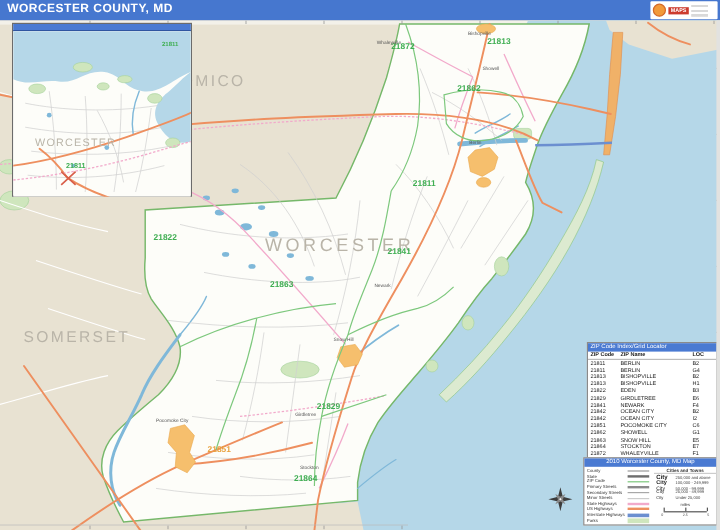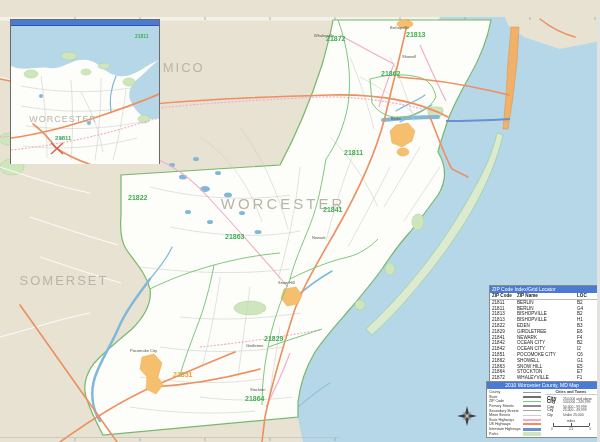--- a/index.html
+++ b/index.html
@@ -61,20 +61,28 @@
   #scale .unit{font-size:3.4px;color:#333;}
   #scale .bar2{position:relative;height:3px;margin:0 8px;border-bottom:1px solid #555;}
   #scale .bar2 i{position:absolute;top:0;width:1px;height:3px;background:#555;}
   #scale .tk{display:flex;justify-content:space-between;margin:0 6px;font-size:3px;color:#444;}
   .edge{position:absolute;right:0;top:17px;width:3px;height:425px;background:#e2e2e0;}
 </style>
 </head>
 <body>
 <div id="stage">
 
+  <div id="hdr">
+    <span class="t">WORCESTER COUNTY, MD</span>
+    <span id="logo">
+      <span class="globe"></span>
+      <span class="band">MAPS</span>
+      <span class="lines"></span>
+    </span>
+  </div>
 
   <div id="map">
   <svg width="600" height="425" viewBox="0 0 600 425">
 
     <rect x="0" y="0" width="600" height="425" fill="#e8e2d2"></rect>
     <rect x="0" y="0" width="600" height="3.5" fill="#f3f1e9"></rect>
 
     <path fill="#b5d7e8" d="M440,0 L600,0 L600,425 L280,425 L280,390 Z"></path>
     <path fill="#b5d7e8" d="M455,0 L600,0 L600,425 L302,425 L298,400 L298,385 C300,368 306,350 315,335 C325,320 338,306 350,292 C360,280 372,266 382,252 C390,240 398,228 410,215 C418,205 428,192 438,178 C446,165 447,150 438,135 C440,126 444,115 448,103 C452,92 458,80 468,62 C478,45 487,25 491,3 Z"></path>
 

